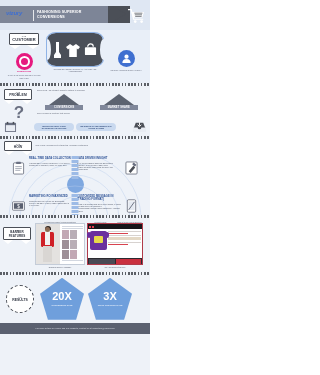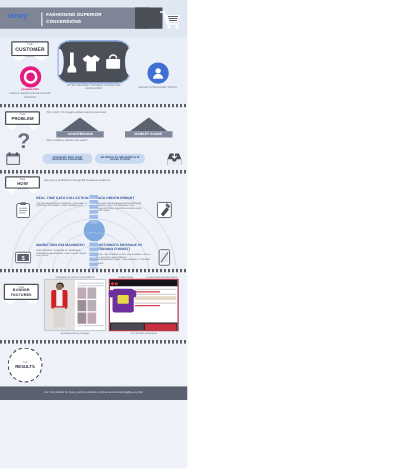--- a/index.html
+++ b/index.html
@@ -429,20 +429,28 @@
   <div class="dotline"></div>
 
   <div id="s-results" class="band">
     <div class="res-row">
       <div class="res-badge">
         <div class="seal">
           <div class="seal-top">THE</div>
           <div class="seal-main">RESULTS</div>
         </div>
       </div>
+      <div class="pent">
+        <div class="big">20X</div>
+        <div class="sub">CONVERSION RATE</div>
+      </div>
+      <div class="pent">
+        <div class="big">3X</div>
+        <div class="sub">CLICK THROUGH RATE</div>
+      </div>
     </div>
   </div>
 
   <div id="footer">
     <span>For more details on Vizury and our products, contact us at marketing@vizury.com</span>
   </div>
 
 </div>
 
 </body></html>

